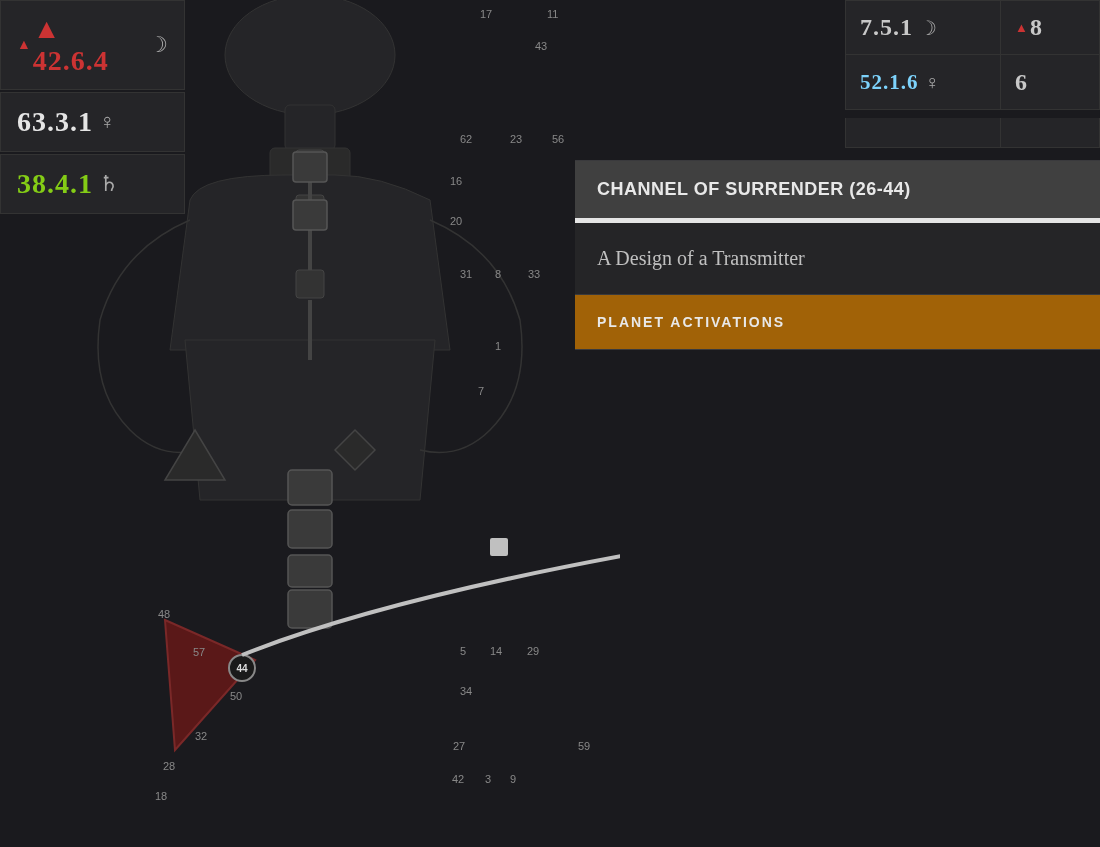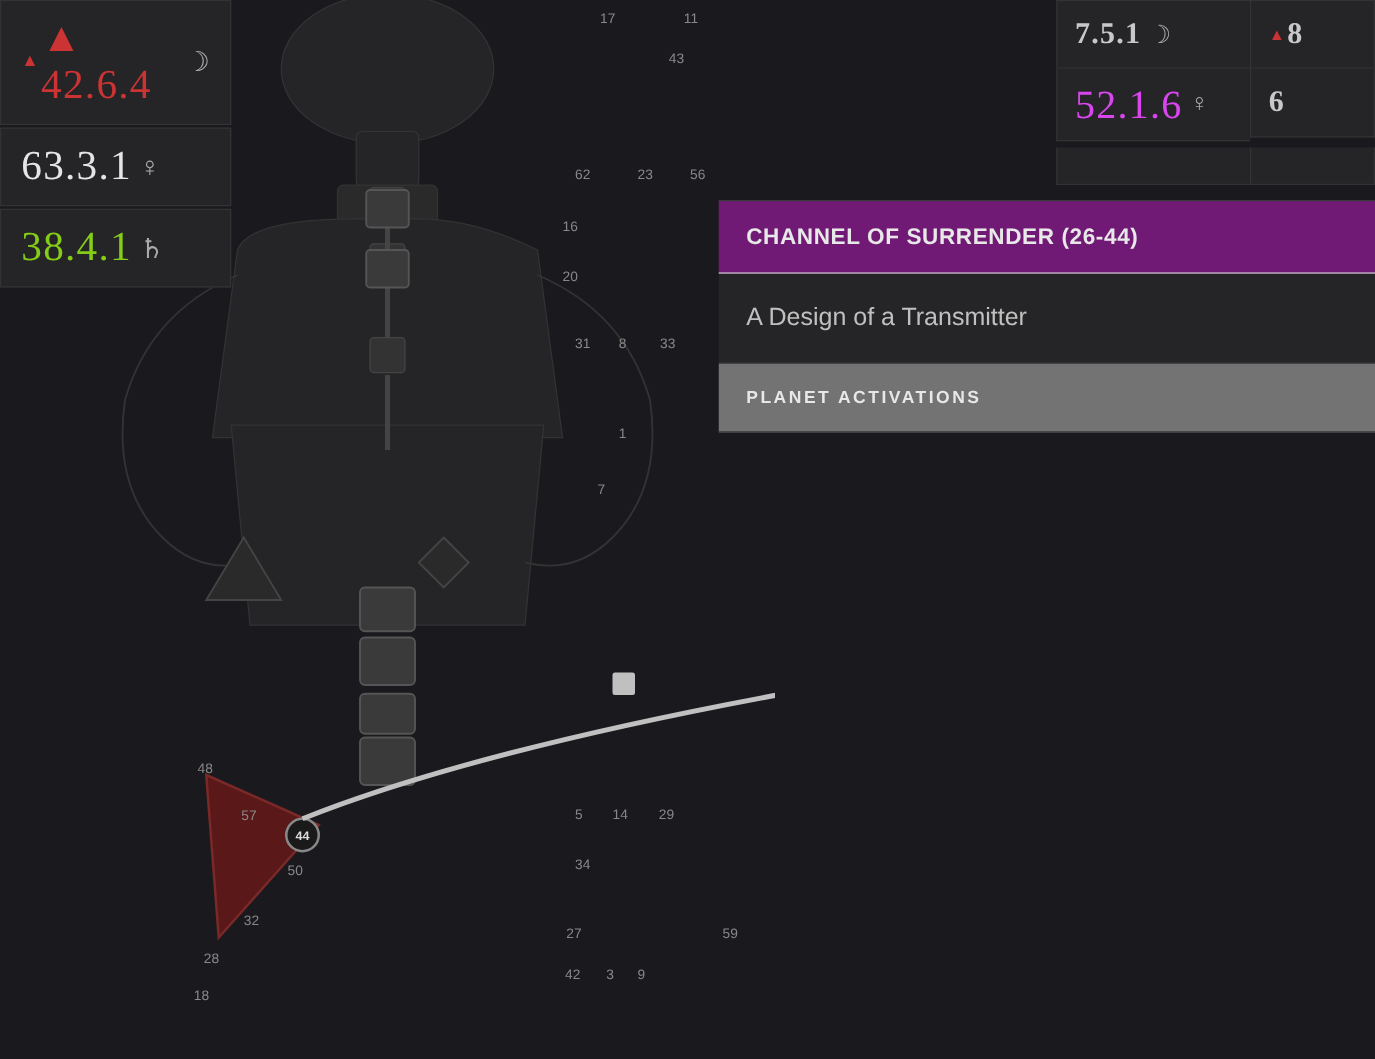--- a/index.html
+++ b/index.html
@@ -26,22 +26,22 @@
       background: #252528;
       border: 1px solid #333;
       padding: 12px 16px;
       margin-bottom: 2px;
       min-height: 60px;
       display: flex;
       align-items: center;
     }
 
     .stat-value {
-      font-size: 33px;
-      font-weight: normal;
+      font-size: 28px;
+      font-weight: bold;
       color: #cc3333;
       letter-spacing: 1px;
     }
     .stat-symbol {
       font-size: 22px;
       color: #aaa;
       margin-left: 6px;
     }
     .stat-triangle {
       color: #cc3333;
@@ -189,21 +189,21 @@
 </div>
 
 <div style="position:absolute;right:0;top:0;display:flex;flex-direction:row;">
 
   <div style="display:flex;flex-direction:column;">
     <div class="ts-card" style="min-width:155px;border:1px solid #333;border-right:none;border-bottom:1px solid #333;">
       <span style="font-size:24px;font-weight:bold;color:#c8c8c8;letter-spacing:1px;">7.5.1</span>
       <span style="font-size:20px;color:#aaa;margin-left:6px;">☽</span>
     </div>
     <div class="ts-card" style="min-width:155px;border:1px solid #333;border-right:none;border-top:none;">
-      <span style="font-size:32px;font-weight:normal;color:#d946ef;letter-spacing:1px;">52.1.6</span>
+      <span style="font-size:21px;font-weight:bold;color:#7dd3fc;letter-spacing:1px;">52.1.6</span>
       <span style="font-size:20px;color:#aaa;margin-left:6px;">♀</span>
     </div>
   </div>
   <div style="display:flex;flex-direction:column;">
     <div class="ts-card" style="min-width:100px;border:1px solid #333;border-right:1px solid #333;border-bottom:1px solid #333;">
       <span style="color:#cc3333;font-size:13px;margin-right:2px;">▲</span>
       <span style="font-size:24px;font-weight:bold;color:#c8c8c8;letter-spacing:1px;">8</span>
     </div>
     <div class="ts-card" style="min-width:100px;border:1px solid #333;border-right:1px solid #333;border-top:none;">
       <span style="font-size:24px;font-weight:bold;color:#c8c8c8;letter-spacing:1px;">6</span>
@@ -211,24 +211,24 @@
   </div>
 </div>
 
 <div style="position:absolute;right:0;top:118px;display:flex;flex-direction:row;">
   <div style="min-width:155px;min-height:30px;background:#252528;border:1px solid #333;border-right:none;border-top:none;"></div>
   <div style="min-width:100px;min-height:30px;background:#252528;border:1px solid #333;border-right:1px solid #333;border-top:none;"></div>
 </div>
 
 <div style="position:absolute;right:0;top:160px;width:525px;">
 
-  <div style="background:#701a75;padding:18px 22px;border-bottom:1px solid #e5e5e5;border-top:1px solid #3a3a3d;">
+  <div style="background:#404040;padding:18px 22px;border-bottom:5px solid #e5e5e5;border-top:1px solid #3a3a3d;">
     <span style="font-family:Arial,sans-serif;font-size:18px;font-weight:bold;color:#e8e8e8;letter-spacing:0.5px;">CHANNEL OF SURRENDER (26-44)</span>
   </div>
 
   <div style="background:#252527;padding:24px 22px;border-bottom:1px solid #3a3a3d;">
-    <span style="font-family:Liberation Sans, sans-serif;font-size:20px;color:#c0c0c0;">A Design of a Transmitter</span>
-  </div>
-
-  <div style="background:#737373;padding:18px 22px;border-bottom:1px solid #3a3a3d;">
+    <span style="font-family:Liberation Serif, serif;font-size:20px;color:#c0c0c0;">A Design of a Transmitter</span>
+  </div>
+
+  <div style="background:#a16207;padding:18px 22px;border-bottom:1px solid #3a3a3d;">
     <span style="font-family:Arial,sans-serif;font-size:14px;font-weight:bold;color:#e8e8e8;letter-spacing:2px;text-transform:uppercase;">PLANET ACTIVATIONS</span>
   </div>
 </div>
 
 </body></html>

